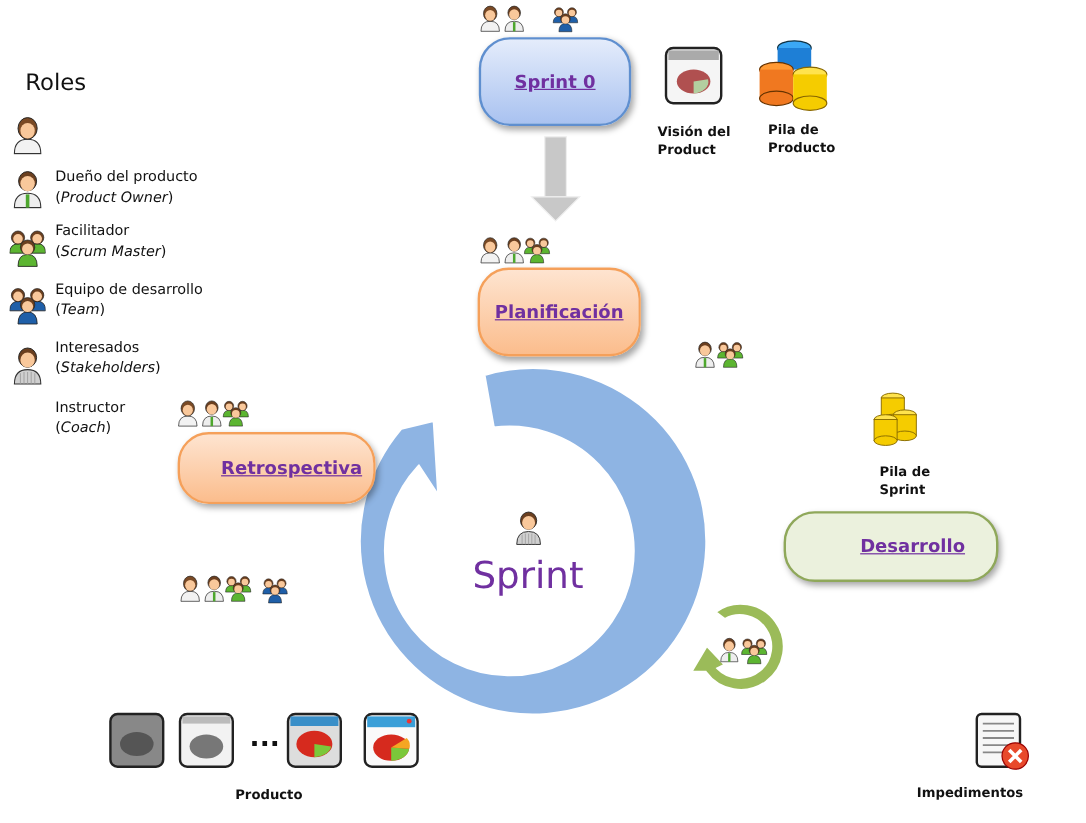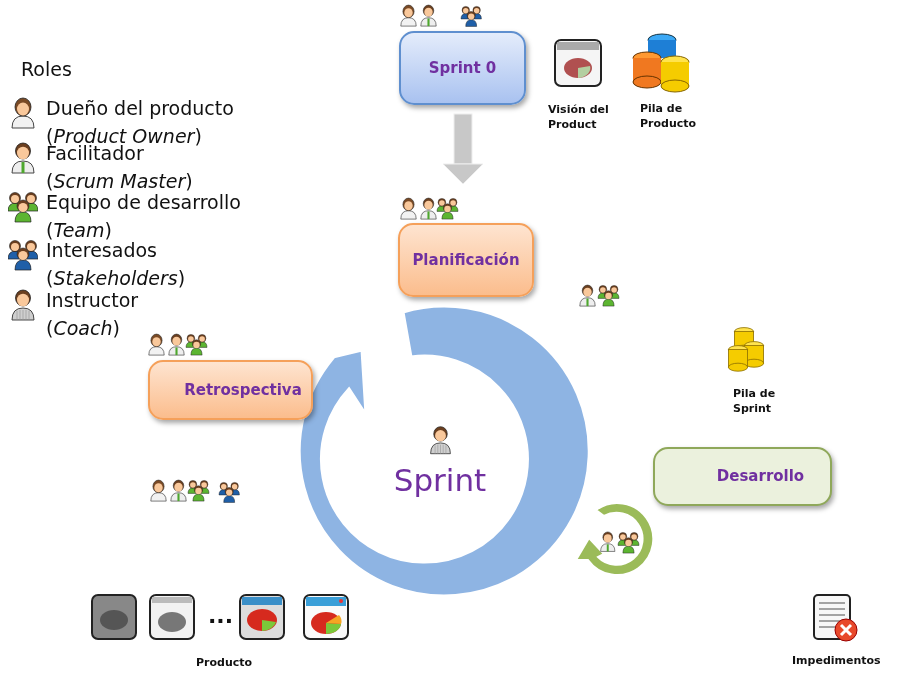--- a/index.html
+++ b/index.html
@@ -1,25 +1,25 @@
 <!DOCTYPE html>
 <html><head>
 <meta charset="utf-8">
 <style>
   body{margin:0;background:#fff;font-family:"DejaVu Sans",sans-serif;}
   #stage{position:relative;width:905px;height:686px;overflow:hidden;background:#fff;}
   .abs{position:absolute;}
-  .box{position:absolute;display:flex;align-items:center;justify-content:center;text-align:center;border-radius:15px;font-family:"DejaVu Sans",sans-serif;font-weight:bold;color:#7030a0;font-size:15px;line-height:1.35;box-shadow:2px 3px 5px rgba(0,0,0,0.35);}
+  .box{position:absolute;display:flex;align-items:center;justify-content:center;text-align:center;border-radius:26px;font-family:"DejaVu Sans",sans-serif;font-weight:bold;color:#7030a0;font-size:15px;line-height:1.35;box-shadow:2px 3px 5px rgba(0,0,0,0.35);text-decoration:underline;}
   .orange{background:linear-gradient(#fee4d0,#fbbd8d);border:2px solid #f5a05a;}
   .blue{background:linear-gradient(#e4ecfb,#a9c2f0);border:2px solid #5f8fcf;}
   .green{background:#ebf1dd;border:2px solid #8fa85a;}
   .lbl{position:absolute;font-family:"DejaVu Sans",sans-serif;font-weight:bold;font-size:11px;color:#111;line-height:1.4;}
   .roles-title{position:absolute;left:21px;top:58px;font-size:19px;color:#111;font-family:"DejaVu Sans",sans-serif;}
   .role{position:absolute;left:8px;display:flex;align-items:flex-start;}
-  .role .txt{margin-left:8px;font-size:19px;color:#111;line-height:1.45;}
+  .role .txt{margin-left:8px;font-size:12px;color:#111;line-height:1.45;margin-top:44px;}
   .role .txt i{font-style:italic;}
   .ico{display:inline-block;}
 </style>
 </head>
 <body>
 
 <div id="stage">
 
   <div class="roles-title">Roles</div>
   <div class="role" style="top:95px">
@@ -204,25 +204,25 @@
 
   <div class="box blue" style="left:399px;top:31px;width:123px;height:70px;">
       <span>Sprint 0</span>
     </div>
   <div class="box orange" style="left:398px;top:223px;width:132px;height:70px;">
       <span>Planificación</span>
     </div>
   <div class="box orange" style="left:148px;top:360px;width:136px;height:56px;padding-left:25px;">
       <span>Retrospectiva</span>
     </div>
-  <div class="box green" style="left:653px;top:447px;width:139px;height:55px;padding-left:36px;">
+  <div class="box green" style="left:653px;top:426px;width:139px;height:55px;padding-left:36px;">
       <span>Desarrollo</span>
     </div>
 
   <div class="abs" style="left:380px;top:462px;width:120px;text-align:center;font-size:31px;color:#7030a0;font-family:'DejaVu Sans',sans-serif;">Sprint</div>
 
   <div class="lbl" style="left:548px;top:102px;width:70px;">Visión del Product</div>
   <div class="lbl" style="left:640px;top:101px;width:60px;">Pila de Producto</div>
   <div class="lbl" style="left:733px;top:386px;width:50px;">Pila de Sprint</div>
-  <div class="lbl" style="left:792px;top:653px;">Impedimentos</div>
+  <div class="lbl" style="left:764px;top:653px;">Impedimentos</div>
   <div class="lbl" style="left:196px;top:655px;">Producto</div>
   <div class="abs" style="left:208px;top:603px;font-size:22px;font-weight:bold;color:#111;">...</div>
 </div>
 
 </body></html>

